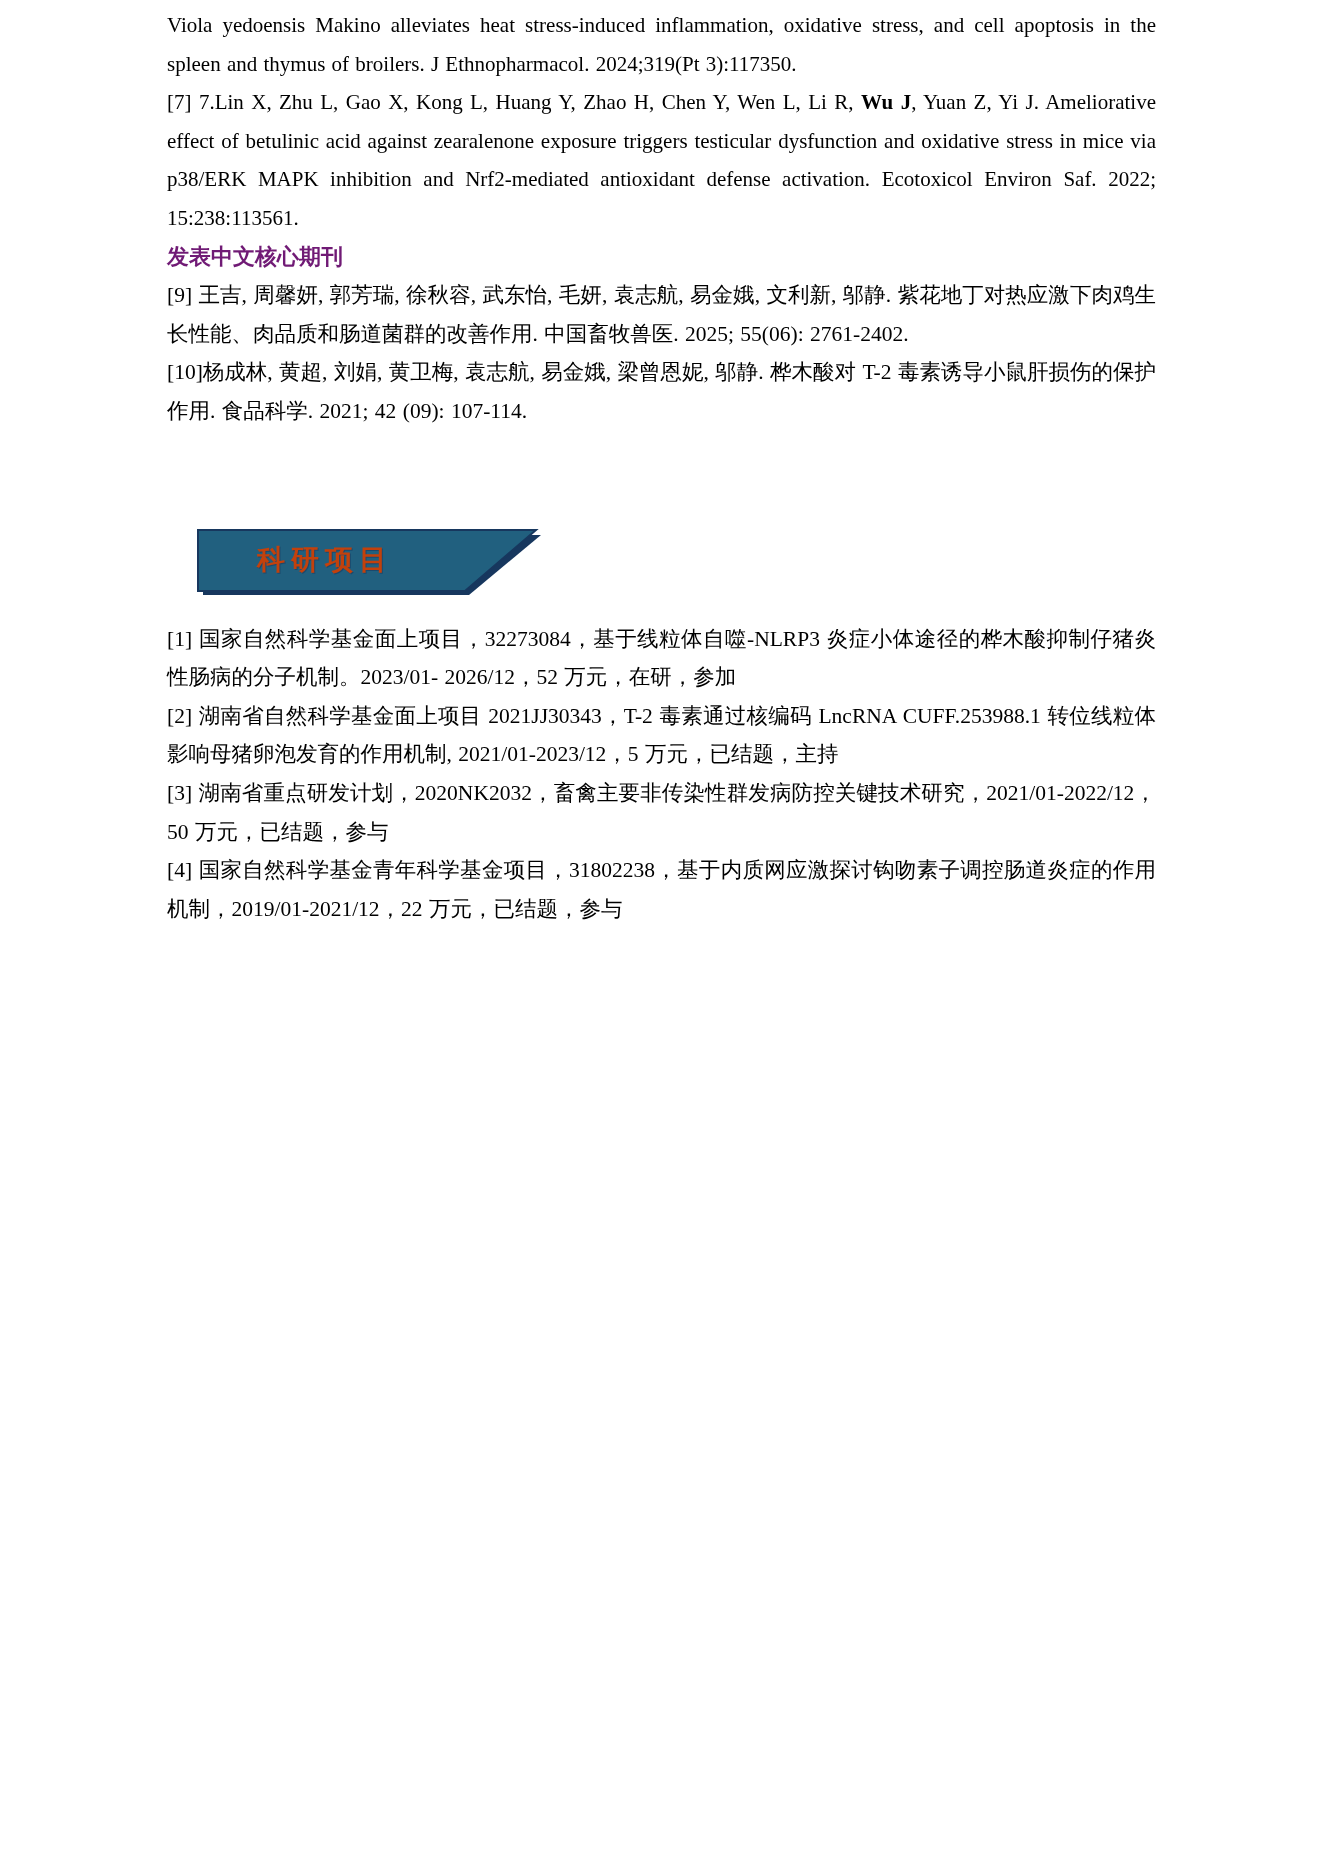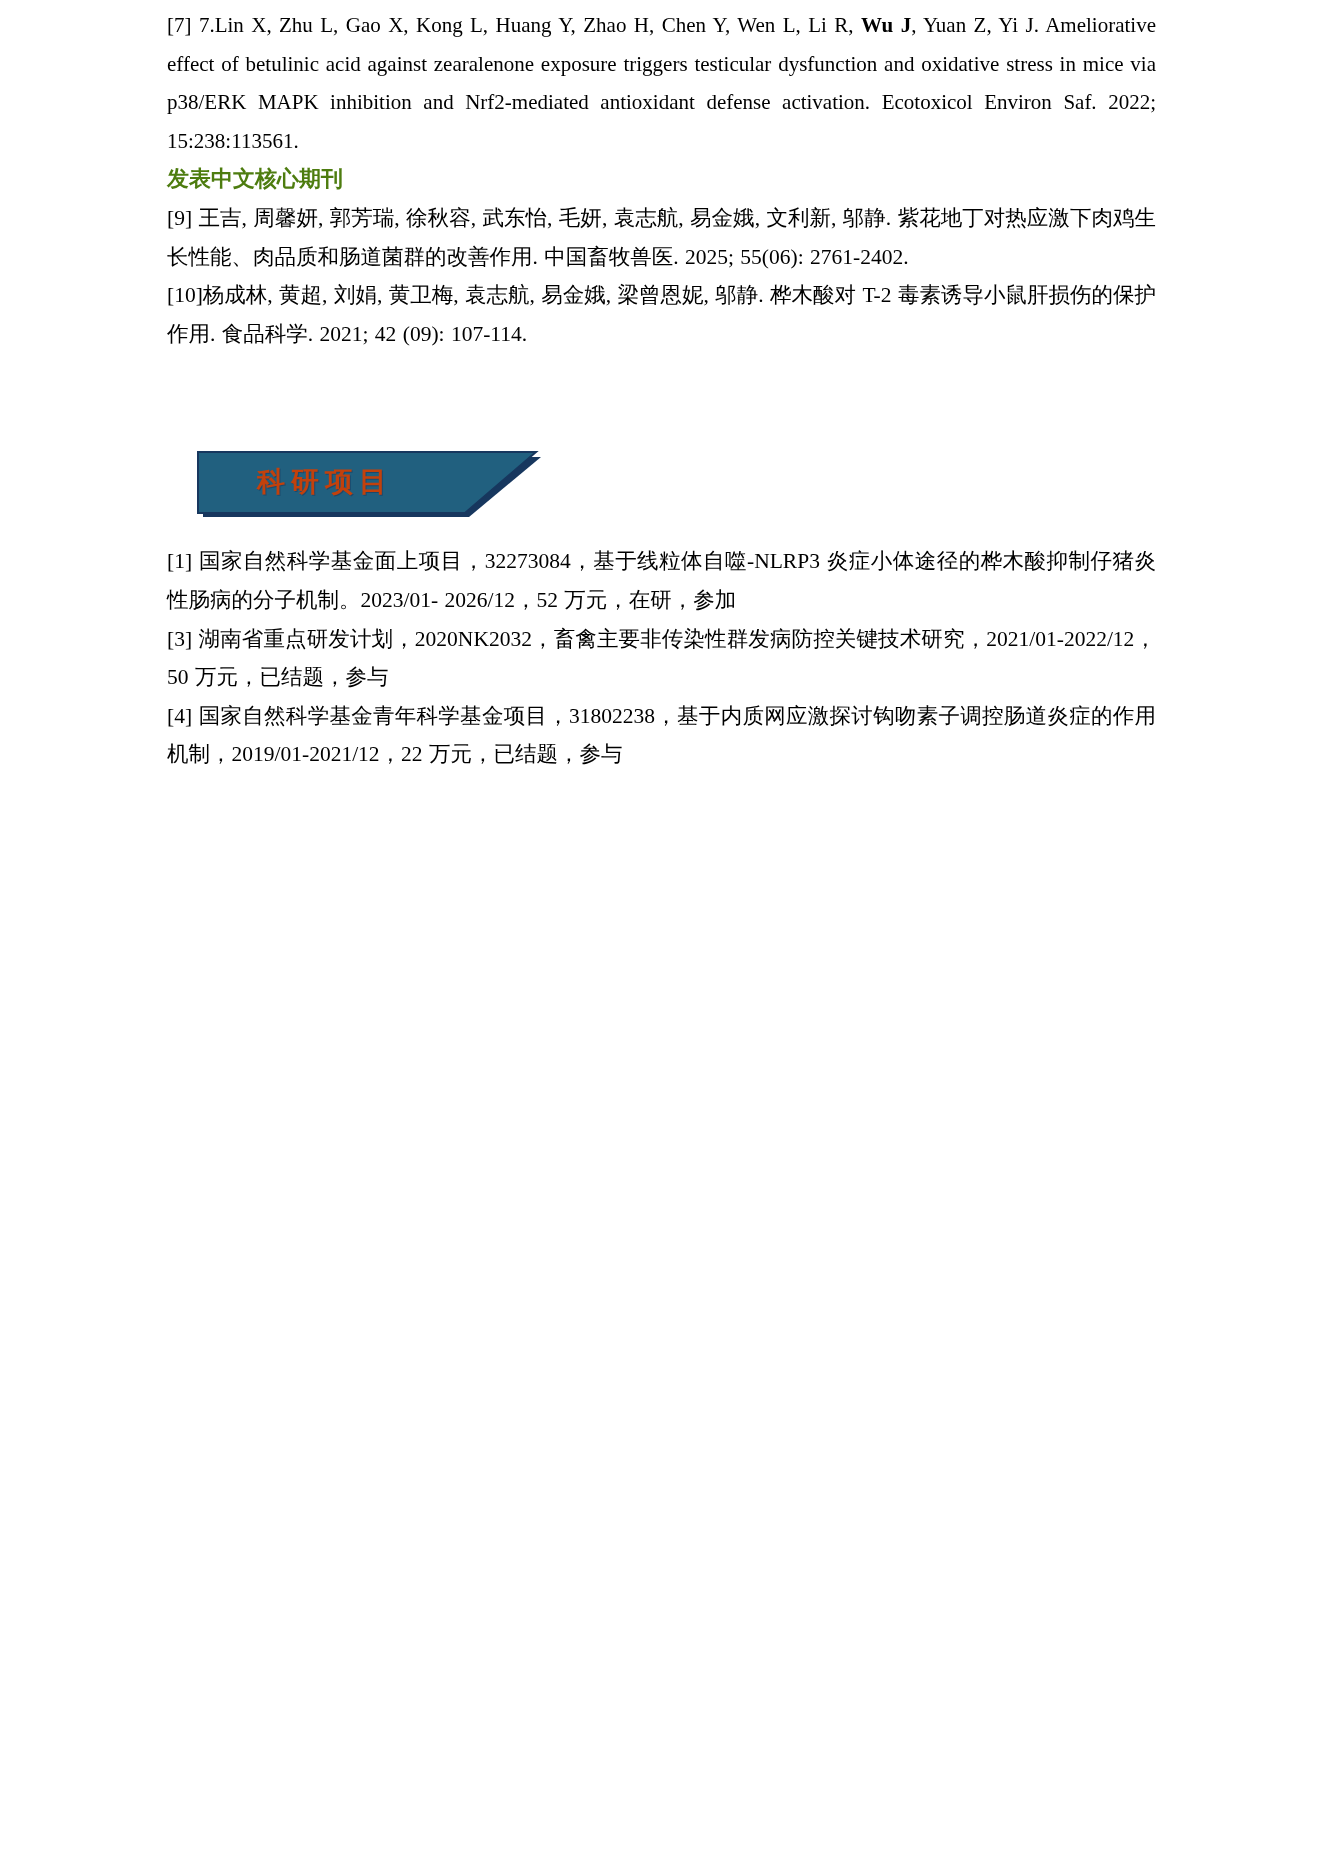--- a/index.html
+++ b/index.html
@@ -29,21 +29,21 @@
   }
   p.cn {
     font-size: 21.5px;
   }
   h3.cn-heading {
     margin: 0;
     font-family: "Liberation Sans", sans-serif;
     font-weight: bold;
     font-size: 22px;
     line-height: 38.6px;
-    color: #4d7c0f;
+    color: #701a75;
   }
   .bold-author { font-weight: bold; margin-top: 48px; }
 
   .banner-wrap {
     position: relative;
     margin-top: 98px;
     margin-left: 30px;
     width: 348px;
     height: 67px;
   }
@@ -65,37 +65,39 @@
     color: #c2410c;
     text-shadow: 1px 1px 0 rgba(23,55,94,0.55);
   }
   .projects { margin-top: 24px; }
 </style>
 </head>
 <body>
 
 <div class="page">
 
+  <p class="ref en">Viola yedoensis Makino alleviates heat stress-induced inflammation, oxidative stress, and cell apoptosis in the spleen and thymus of broilers. J Ethnopharmacol. 2024;319(Pt 3):117350.</p>
 
   <p class="ref en"><span>[7] 7.Lin X, Zhu L, Gao X, Kong L, Huang Y, Zhao H, Chen Y, Wen L, Li R, </span><span class="bold-author">Wu J</span><span>, Yuan Z, Yi J. Ameliorative effect of betulinic acid against zearalenone exposure triggers testicular dysfunction and oxidative stress in mice via p38/ERK MAPK inhibition and Nrf2-mediated antioxidant defense activation. Ecotoxicol Environ Saf. 2022; 15:238:113561.</span></p>
 
 
   <h3 class="cn-heading">发表中文核心期刊</h3>
 
   <p class="ref cn">[9] 王吉, 周馨妍, 郭芳瑞, 徐秋容, 武东怡, 毛妍, 袁志航, 易金娥, 文利新, 邬静. 紫花地丁对热应激下肉鸡生长性能、肉品质和肠道菌群的改善作用. 中国畜牧兽医. 2025; 55(06): 2761-2402.</p>
 
   <p class="ref cn">[10]杨成林, 黄超, 刘娟, 黄卫梅, 袁志航, 易金娥, 梁曾恩妮, 邬静. 桦木酸对 T-2 毒素诱导小鼠肝损伤的保护作用. 食品科学. 2021; 42 (09): 107-114.</p>
 
   <div class="banner-wrap">
     <svg width="348" height="67" viewBox="0 0 348 67">
       <polygon points="6,6 344,6 272,66 6,66" fill="#17375E"></polygon>
       <polygon class="banner-main" points="1,1 339,1 268,62 1,62" fill="#21607F"></polygon>
     </svg>
     <span class="banner-label">科研项目</span>
   </div>
 
   <div class="projects">
     <p class="proj cn">[1] 国家自然科学基金面上项目，32273084，基于线粒体自噬-NLRP3 炎症小体途径的桦木酸抑制仔猪炎性肠病的分子机制。2023/01- 2026/12，52 万元，在研，参加</p>
+    <p class="proj cn">[2] 湖南省自然科学基金面上项目 2021JJ30343，T-2 毒素通过核编码 LncRNA CUFF.253988.1 转位线粒体影响母猪卵泡发育的作用机制, 2021/01-2023/12，5 万元，已结题，主持</p>
     <p class="proj cn">[3] 湖南省重点研发计划，2020NK2032，畜禽主要非传染性群发病防控关键技术研究，2021/01-2022/12，50 万元，已结题，参与</p>
     <p class="proj cn">[4] 国家自然科学基金青年科学基金项目，31802238，基于内质网应激探讨钩吻素子调控肠道炎症的作用机制，2019/01-2021/12，22 万元，已结题，参与</p>
   </div>
 
 </div>
 
 </body></html>

